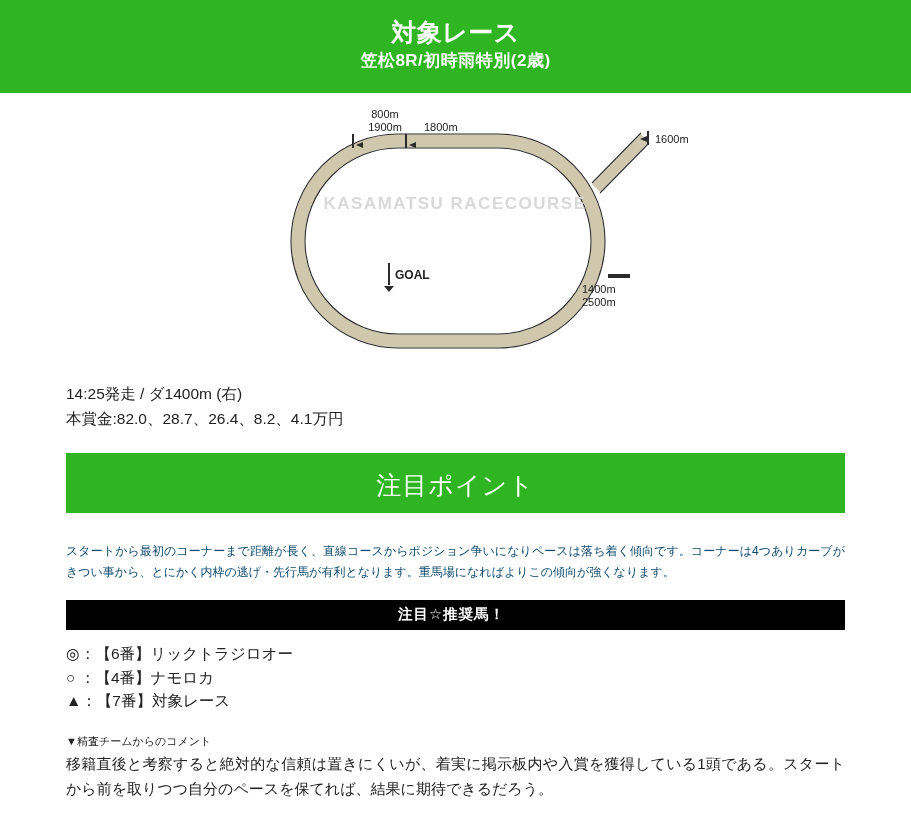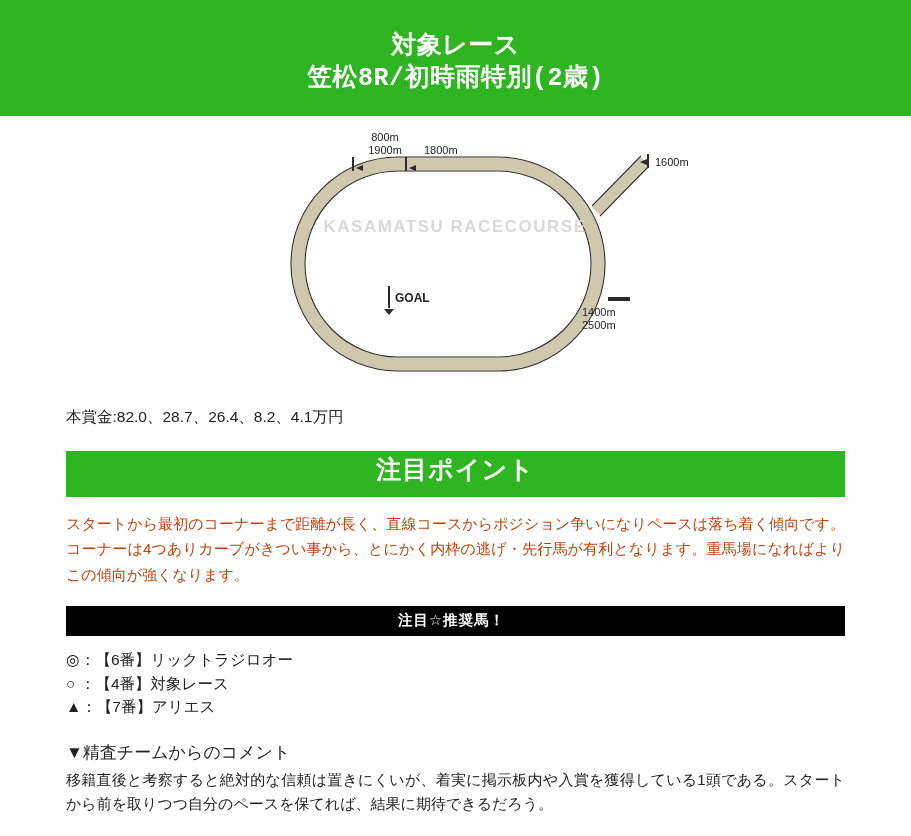--- a/index.html
+++ b/index.html
@@ -24,28 +24,26 @@
     color: #ffffff;
     text-align: center;
     padding: 16px 10px 20px 10px;
     box-sizing: border-box;
   }
   .header .line1 {
     font-size: 25px;
     font-weight: bold;
     line-height: 1.35;
     letter-spacing: 0.5px;
-    margin-top: 12px;
   }
   .header .line2 {
-    font-size: 25px;
+    font-size: 17px;
     font-weight: bold;
     line-height: 1.35;
     letter-spacing: 0.5px;
-    font-family: Liberation Mono, monospace;
   }
   
   .course-wrap {
     height: 270px;
     position: relative;
   }
   .course-svg {
     display: block;
     margin: 0 auto;
   }
@@ -56,30 +54,30 @@
     line-height: 1.62;
     color: #222;
   }
   
   .band {
     margin: 22px 66px 0 66px;
     background: #2fb521;
     color: #ffffff;
     text-align: center;
     font-size: 25px;
-    font-weight: bold;
-    padding: 2px 0 11px 0;
+    font-weight: normal;
+    padding: 16px 0 11px 0;
     letter-spacing: 1px;
   }
   
   .para {
-    margin: 14px 66px 0 66px;
-    font-size: 15px;
+    margin: 28px 66px 0 66px;
+    font-size: 12px;
     line-height: 1.72;
-    color: #c2410c;
+    color: #0c4a6e;
     text-align: justify;
   }
   
   .black-band {
     margin: 18px 66px 0 66px;
     background: #000000;
     color: #ffffff;
     text-align: center;
     font-size: 14.5px;
     font-weight: bold;
@@ -95,21 +93,21 @@
   .pick-row {
     white-space: nowrap;
   }
   .pick-mark {
     display: inline-block;
     min-width: 14px;
   }
   
   .comment-title {
     margin: 20px 66px 0 66px;
-    font-size: 17px;
+    font-size: 11px;
     line-height: 1.6;
   }
   .comment-body {
     margin: 2px 66px 0 66px;
     font-size: 15px;
     line-height: 1.62;
     text-align: justify;
   }
   
   .map-label {
@@ -211,37 +209,38 @@
 
       <g>
         <rect x="388" y="170" width="2" height="22" fill="#2b2b2b"></rect>
         <path d="M 389 199 l -5 -6 l 10 0 Z" fill="#2b2b2b"></path>
       </g>
       <text class="map-goal" x="395" y="186" text-anchor="start">GOAL</text>
     </svg>
   </div>
 
   <div class="race-info">
+    <div>14:25発走 / ダ1400m (右)</div>
     <div>本賞金:82.0、28.7、26.4、8.2、4.1万円</div>
   </div>
 
   <div class="band">注目ポイント</div>
 
   <div class="para">スタートから最初のコーナーまで距離が長く、直線コースからポジション争いになりペースは落ち着く傾向です。コーナーは4つありカーブがきつい事から、とにかく内枠の逃げ・先行馬が有利となります。重馬場になればよりこの傾向が強くなります。</div>
 
   <div class="black-band">注目☆推奨馬！</div>
 
   <div class="picks">
     <div class="pick-row">
       <span class="pick-mark">◎</span><span>：</span><span>【6番】リックトラジロオー</span>
     </div>
     <div class="pick-row">
-      <span class="pick-mark">○</span><span>：</span><span>【4番】対象レース</span>
+      <span class="pick-mark">○</span><span>：</span><span>【4番】ナモロカ</span>
     </div>
     <div class="pick-row">
-      <span class="pick-mark">▲</span><span>：</span><span>【7番】アリエス</span>
+      <span class="pick-mark">▲</span><span>：</span><span>【7番】対象レース</span>
     </div>
   </div>
 
   <div class="comment-title">▼精査チームからのコメント</div>
   <div class="comment-body">移籍直後と考察すると絶対的な信頼は置きにくいが、着実に掲示板内や入賞を獲得している1頭である。スタートから前を取りつつ自分のペースを保てれば、結果に期待できるだろう。</div>
 
 </div>
 
 </body></html>

